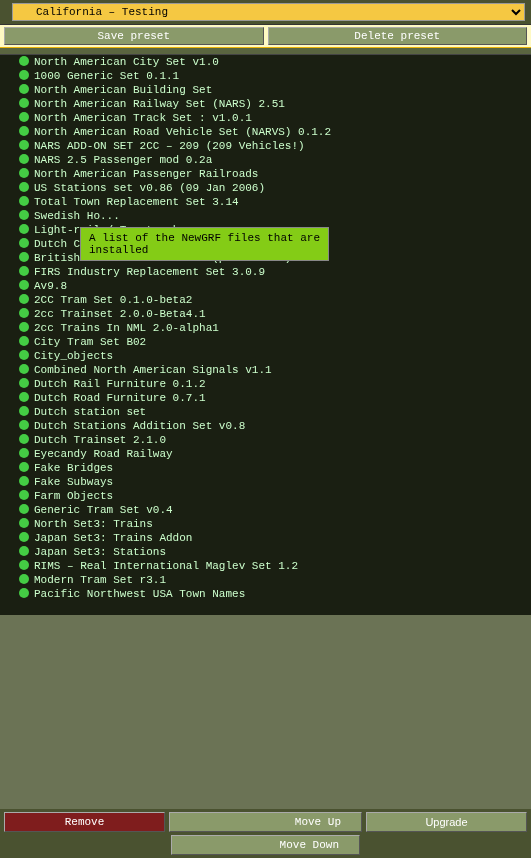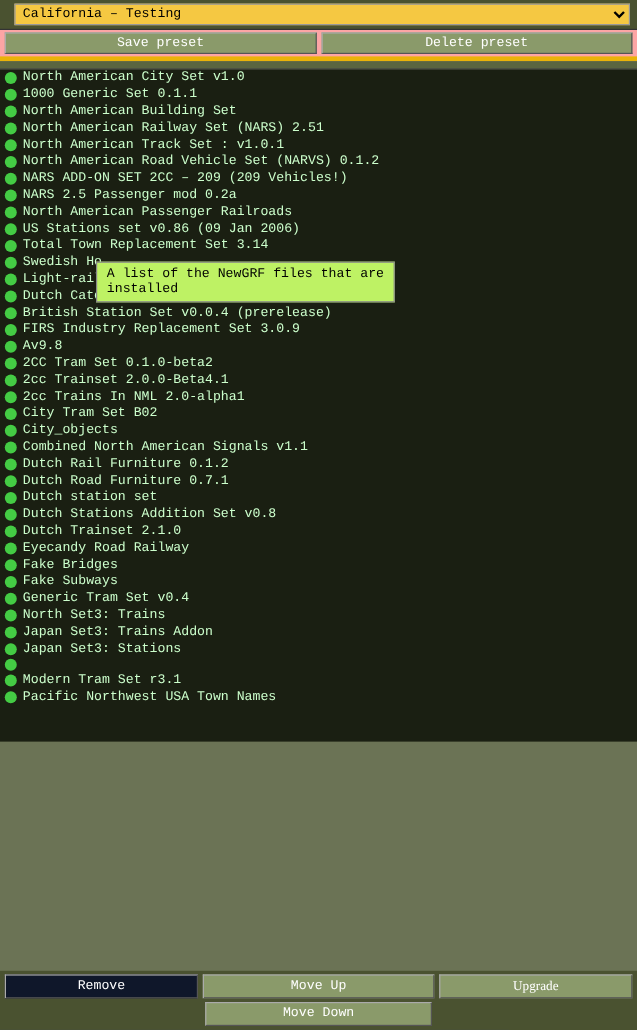--- a/index.html
+++ b/index.html
@@ -25,29 +25,29 @@
       font-size: 11px;
       white-space: nowrap;
     }
     .preset-select {
       flex: 1;
       background: #f5c842;
       color: #000;
       border: 1px solid #999;
       font-size: 11px;
       font-family: 'Courier New', monospace;
-      padding: 1px 2px;
+      padding: 1px 19px;
       height: 18px;
     }
     .button-bar {
-      background: #fca5a5;
+      background: #fef9c3;
       display: flex;
       padding: 2px 4px;
       gap: 4px;
-      border-bottom: 4px solid #eab308;
+      border-bottom: 1px solid #eab308;
     }
     .btn {
       flex: 1;
       background: #8a9a6a;
       border: 1px solid #555;
       border-top-color: #aaa;
       border-left-color: #aaa;
       color: #fff;
       font-size: 11px;
       font-family: 'Courier New', monospace;
@@ -75,43 +75,43 @@
     }
     .list-area::-webkit-scrollbar-track {
       background: #3a4228;
     }
     .list-area::-webkit-scrollbar-thumb {
       background: #7a8a5a;
       border: 1px solid #555;
     }
     .list-item {
       display: flex;
-      align-items: center;
       padding: 1px 4px;
       cursor: pointer;
       white-space: nowrap;
+      margin-left: 15px;
     }
     .dot {
       width: 10px;
       height: 10px;
       border-radius: 50%;
       margin-right: 5px;
       flex-shrink: 0;
       display: inline-block;
     }
     .dot-green { background: #44cc44; }
     .item-text {
       color: #ccffcc;
       font-size: 11px;
     }
     .tooltip {
       position: absolute;
-      top: 160px;
+      top: 172px;
       left: 80px;
-      background: #bef264;
+      background: #84cc16;
       border: 1px solid #888;
       color: #000;
       padding: 4px 8px;
       font-size: 11px;
       z-index: 10;
       pointer-events: none;
     }
     .bottom-controls {
       position: absolute;
       bottom: 0;
@@ -124,56 +124,56 @@
       padding: 3px 4px;
       gap: 4px;
     }
     .bottom-row-bottom {
       display: flex;
       padding: 0 4px 3px 4px;
       gap: 20px;
     }
     .btn-remove {
       flex: 1;
-      background: #0f172a;
+      background: #7f1d1d;
       border: 1px solid #555;
       border-top-color: #aaa;
       border-left-color: #aaa;
       color: #fff;
       font-size: 11px;
       font-family: 'Courier New', monospace;
       padding: 3px 4px;
       cursor: pointer;
       text-align: center;
     }
     .btn-upgrade {
       flex: 1;
       background: #8a9a6a;
       border: 1px solid #555;
       border-top-color: #aaa;
       border-left-color: #aaa;
       color: #fff;
       font-size: 11px;
-      font-family: Liberation Serif, serif;
+      font-family: Liberation Sans, sans-serif;
       padding: 3px 4px;
       cursor: pointer;
       text-align: center;
     }
     .btn-move {
       flex: 1;
       background: #8a9a6a;
       border: 1px solid #555;
       border-top-color: #aaa;
       border-left-color: #aaa;
       color: #fff;
       font-size: 11px;
       font-family: 'Courier New', monospace;
       padding: 3px 20px;
       cursor: pointer;
-      text-align: center;
+      text-align: right;
     }
     .spacer-btn {
       flex: 1;
     }
   </style>
 </head>
 <body>
 
 <div class="top-bar">
   <span class="top-bar-label"></span>
@@ -310,36 +310,41 @@
     <div class="list-item">
       <span class="dot dot-green"></span>
       <span class="item-text">Fake Bridges</span>
     </div>
     <div class="list-item">
       <span class="dot dot-green"></span>
       <span class="item-text">Fake Subways</span>
     </div>
     <div class="list-item">
       <span class="dot dot-green"></span>
+      <span class="item-text">Farm Objects</span>
+    </div>
+    <div class="list-item">
+      <span class="dot dot-green"></span>
       <span class="item-text">Generic Tram Set v0.4</span>
     </div>
     <div class="list-item">
       <span class="dot dot-green"></span>
       <span class="item-text">North Set3: Trains</span>
     </div>
     <div class="list-item">
       <span class="dot dot-green"></span>
       <span class="item-text">Japan Set3: Trains Addon</span>
     </div>
     <div class="list-item">
       <span class="dot dot-green"></span>
       <span class="item-text">Japan Set3: Stations</span>
     </div>
     <div class="list-item">
       <span class="dot dot-green"></span>
+      <span class="item-text">RIMS – Real International Maglev Set 1.2</span>
     </div>
     <div class="list-item">
       <span class="dot dot-green"></span>
       <span class="item-text">Modern Tram Set r3.1</span>
     </div>
     <div class="list-item">
       <span class="dot dot-green"></span>
       <span class="item-text">Pacific Northwest USA Town Names</span>
     </div>
   </div>

